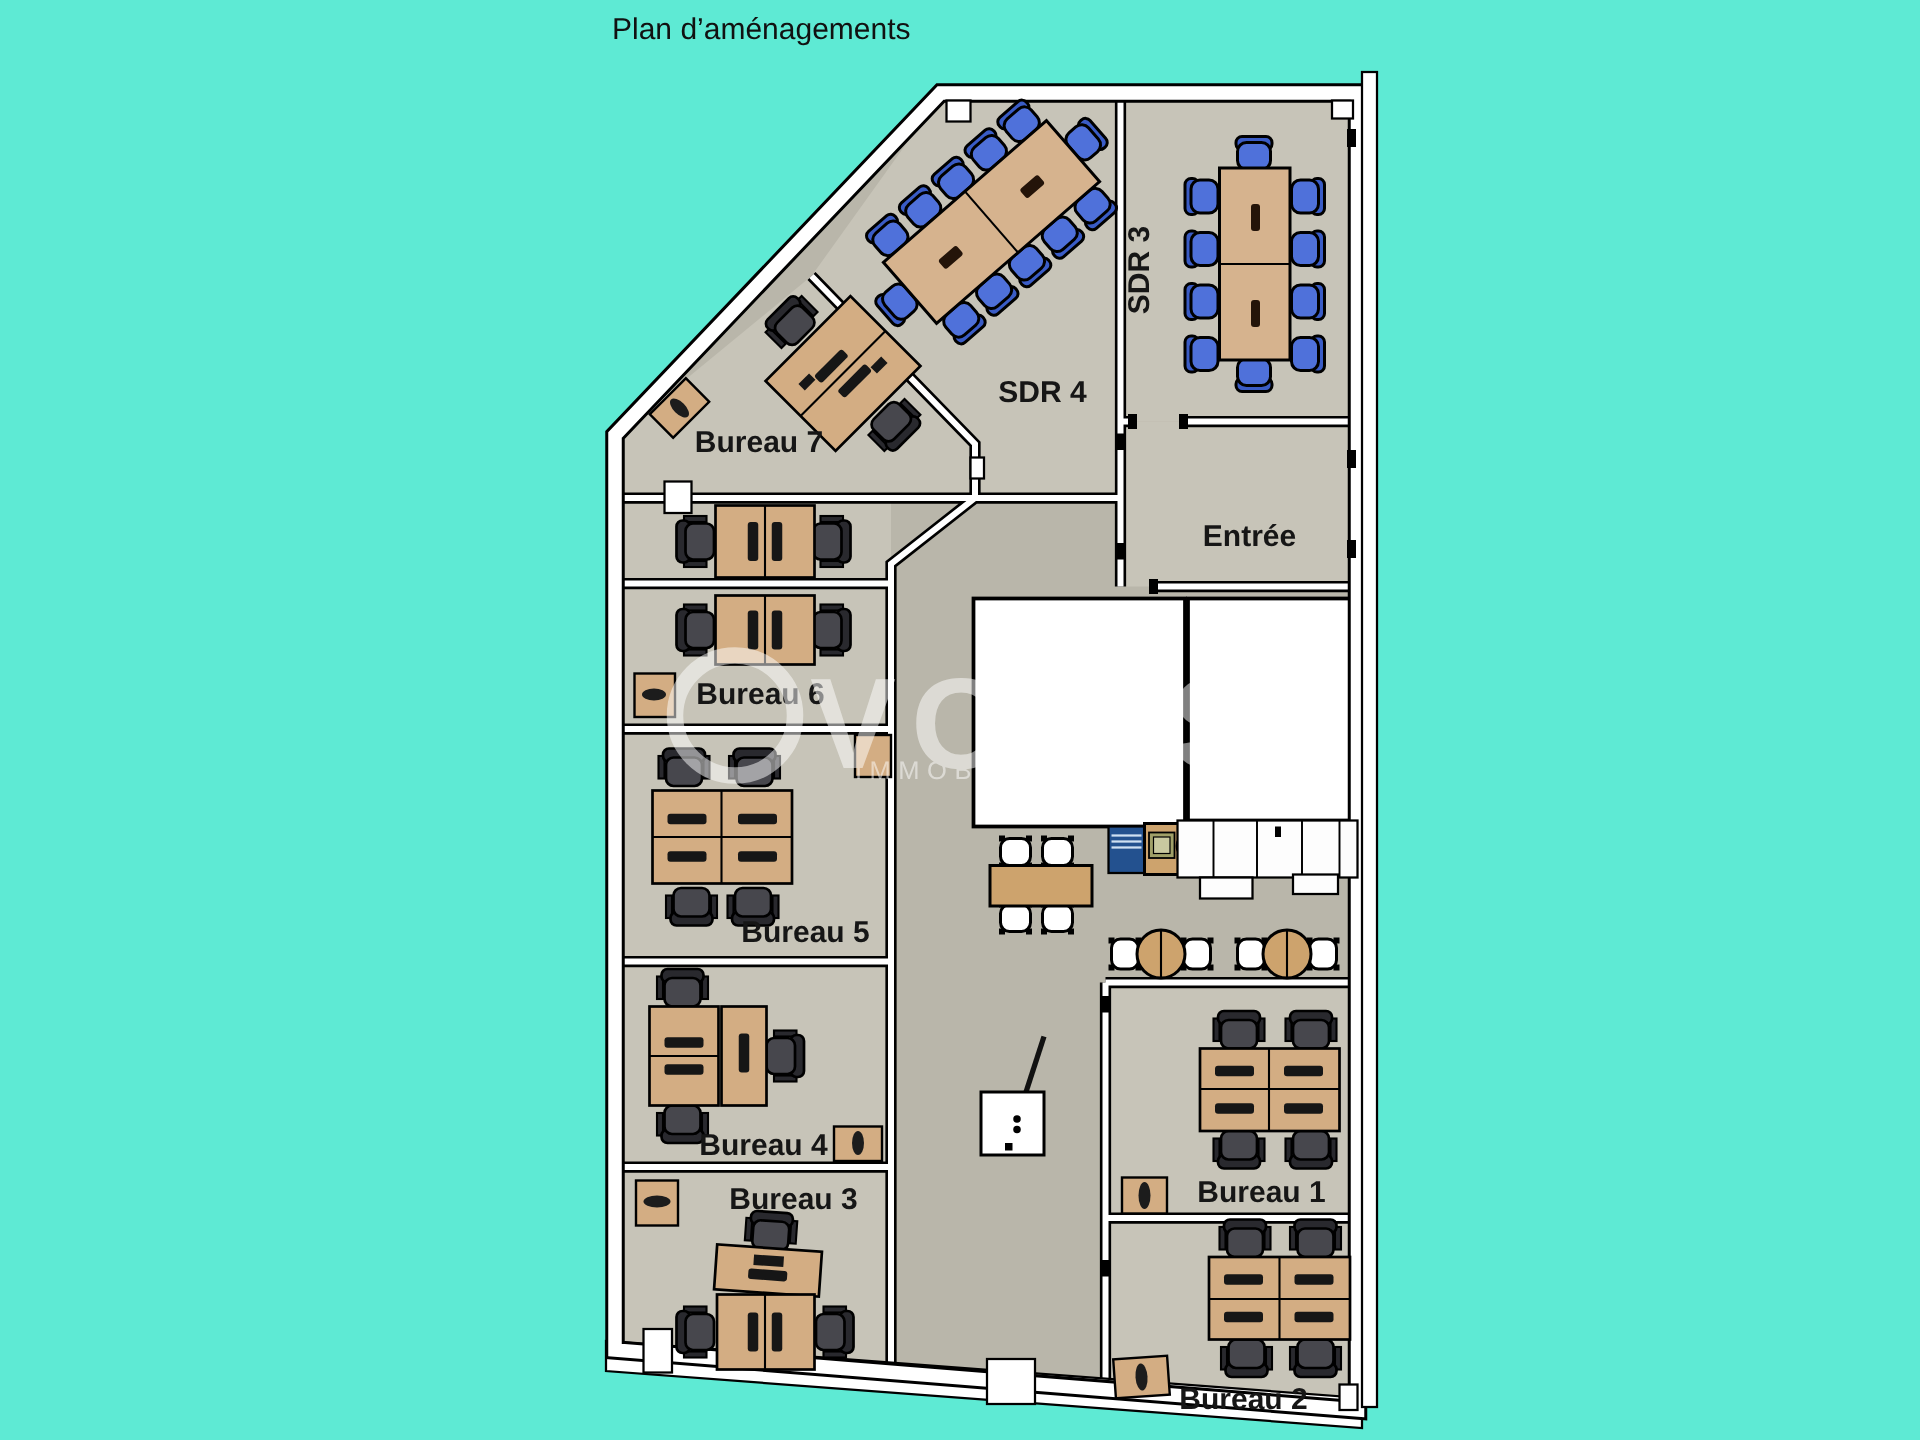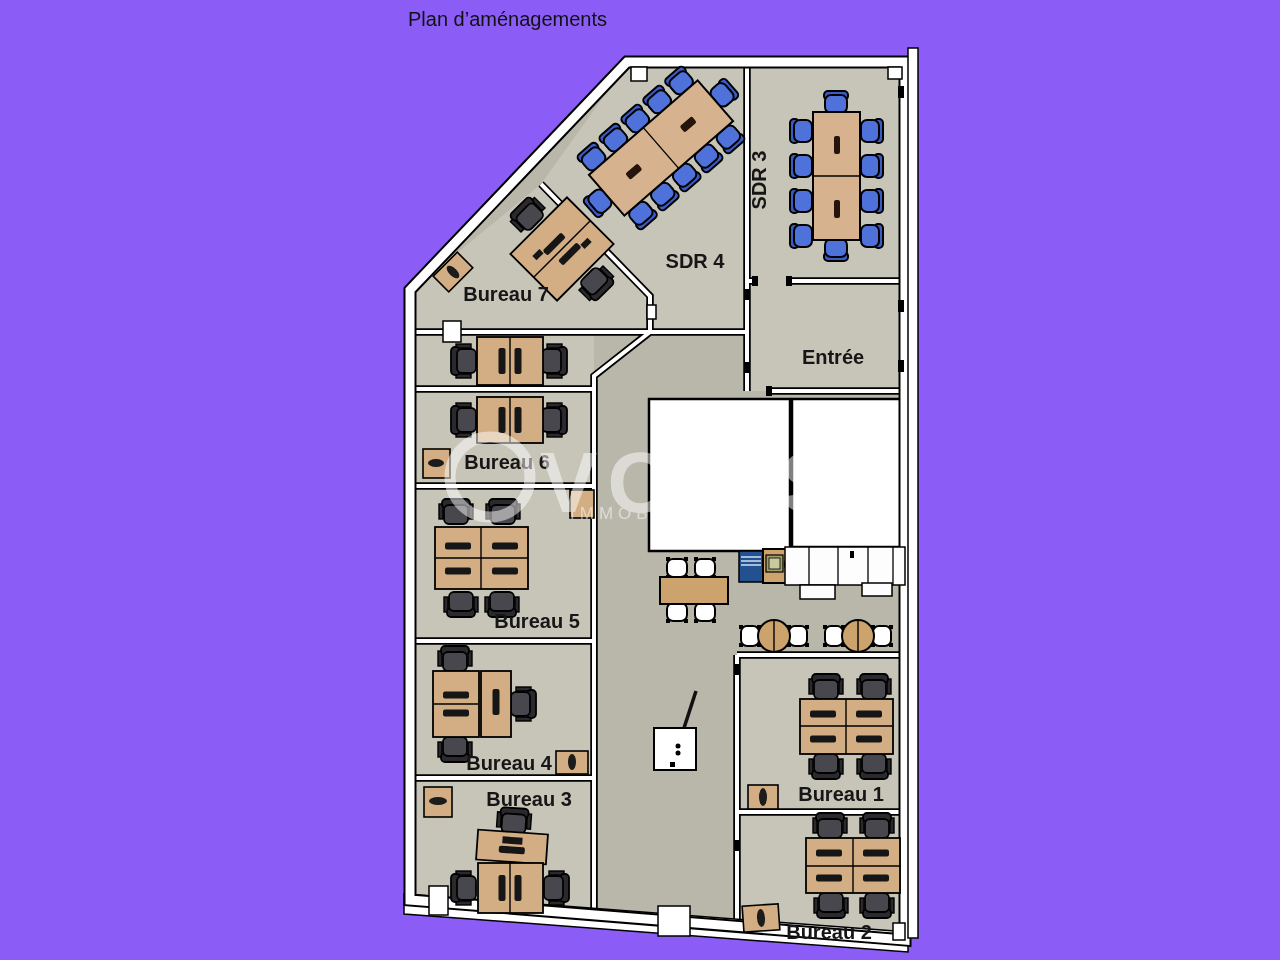--- a/index.html
+++ b/index.html
@@ -2,21 +2,21 @@
 <html style="--floor-corridor: #b9b6aa; --floor-room: #c7c4b8; --wall-fill: #ffffff; --outline: #000000; --desk: #d3ad83; --conference-table: #d6b38e; --table: #cda36d; --chair-blue: #4f71da; --chair-blue-dark: #3a5cc6; --chair-gray: #47474d; --chair-gray-dark: #29292e; --appliance-blue: #23518f;"><head>
 <meta charset="utf-8">
 <style>
   :root{
     --floor-corridor:#b9b6aa; --floor-room:#c7c4b8; --wall-fill:#ffffff;
     --desk:#d3ad83; --conference-table:#d6b38e; --table:#cda36d;
     --chair-blue:#4f71da; --chair-blue-dark:#3a5cc6; --chair-gray:#47474d; --chair-gray-dark:#29292e;
     --appliance-blue:#23518f; --outline:#000000;
   }
   html,body{margin:0;padding:0;background:#fff;}
-  #stage{position:relative;width:1280px;height:960px;background:#8b5cf6;overflow:hidden;
+  #stage{position:relative;width:1280px;height:960px;background:#5eead4;overflow:hidden;
          font-family:"Liberation Sans",sans-serif;}
   svg{position:absolute;left:0;top:0;}
   .title{font:20px "Liberation Sans",sans-serif;fill:#111;}
   .label{font:bold 20px "Liberation Sans",sans-serif;fill:#161616;text-anchor:middle;}
   .corridor{fill:var(--floor-corridor);}
   .room{fill:var(--floor-room);}
   .wall-black{fill:none;stroke:var(--outline);stroke-width:13;stroke-linejoin:miter;}
   .wall-white{fill:none;stroke:var(--wall-fill);stroke-width:9;stroke-linejoin:miter;}
   .iwall-black{fill:none;stroke:var(--outline);stroke-width:7.5;}
   .iwall-white{fill:none;stroke:var(--wall-fill);stroke-width:4;}

